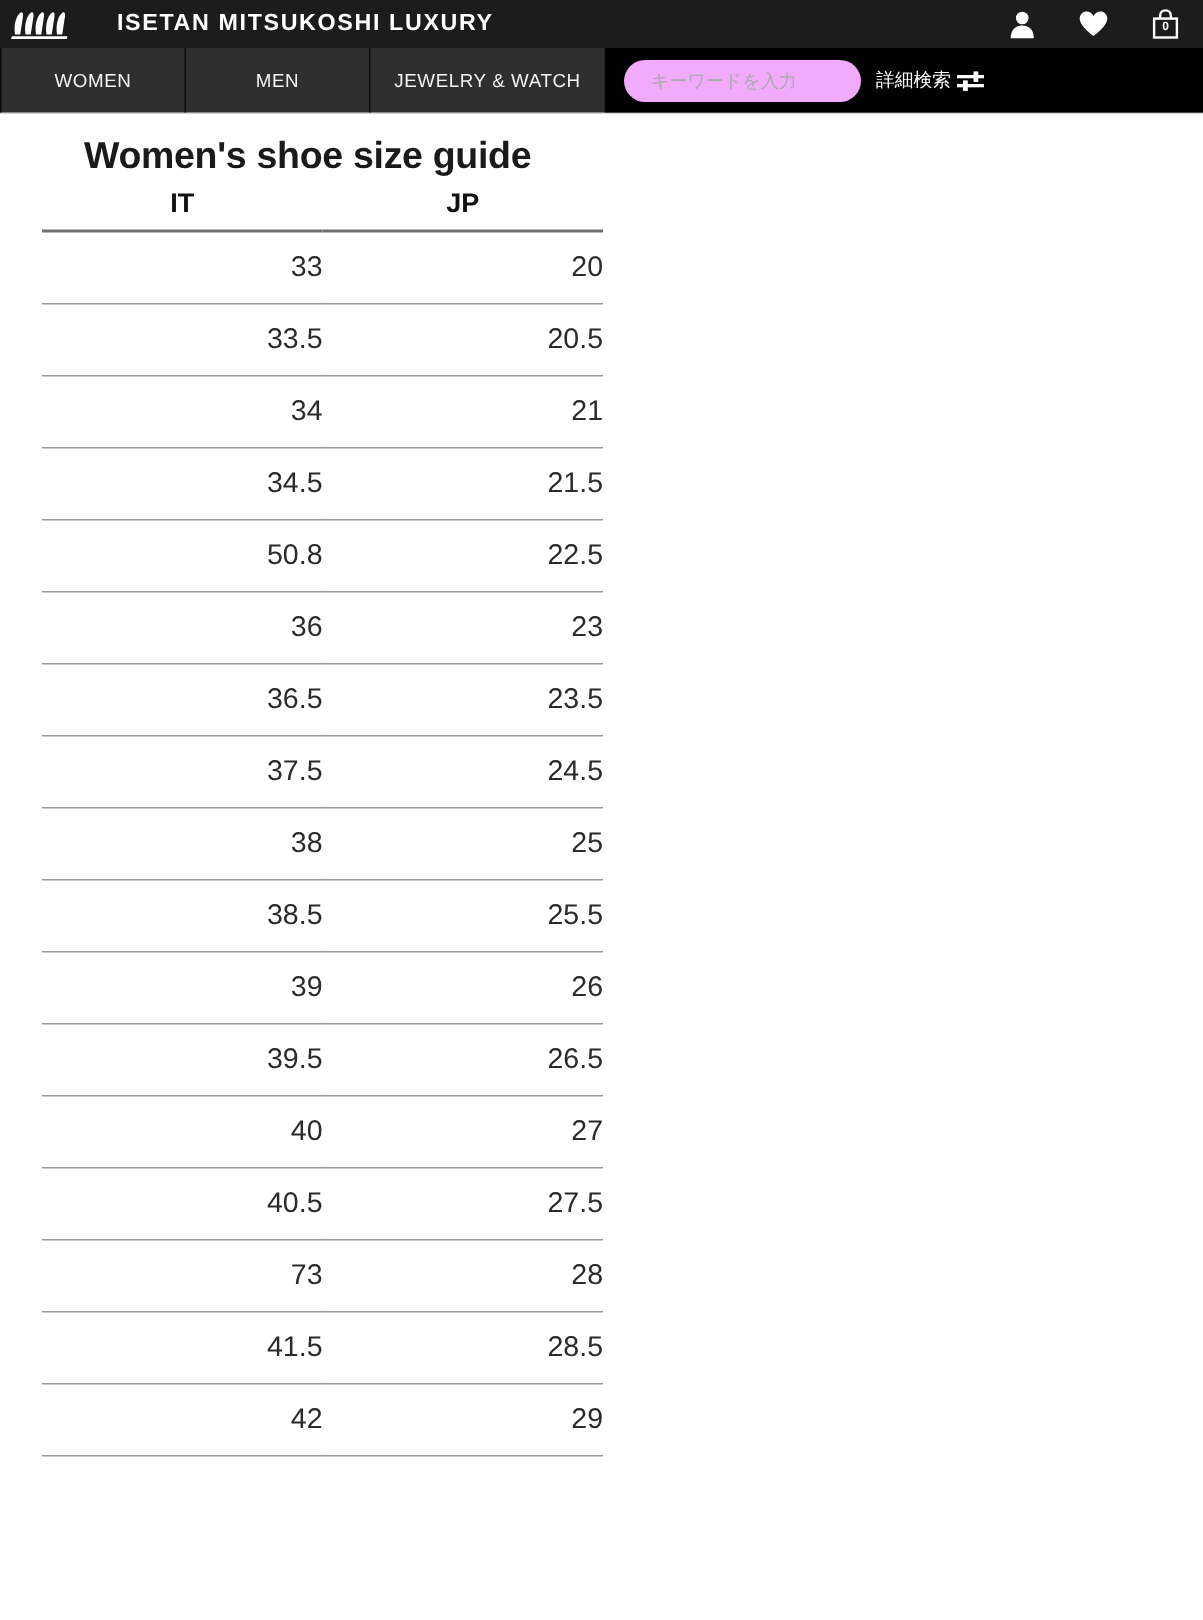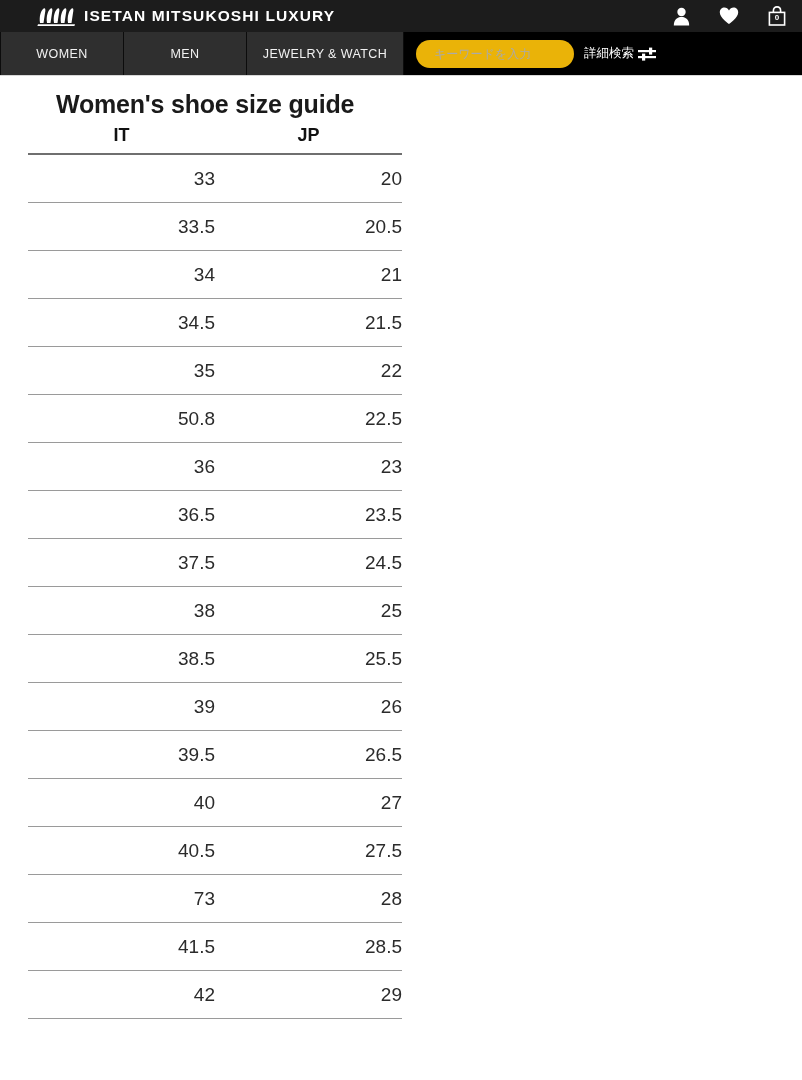--- a/index.html
+++ b/index.html
@@ -19,22 +19,22 @@
   .topbar {
     height: 32px;
     background: #1c1c1c;
     display: flex;
     align-items: center;
     position: relative;
   }
   .brand {
     display: flex;
     align-items: center;
-    padding-left: 34px;
-    gap: 0;
+    padding-left: 4px;
+    gap: 24px;
   }
   .logo-mark {
     width: 50px;
     height: 22px;
     display: block;
   }
   .brand-name {
     color: #ffffff;
     font-size: 15.5px;
     font-weight: bold;
@@ -98,21 +98,21 @@
     display: flex;
     align-items: center;
     gap: 10px;
     padding-left: 12px;
     padding-right: 10px;
     box-sizing: border-box;
   }
   .search-pill {
     width: 158px;
     height: 28px;
-    background: #eab308;
+    background: #f0abfc;
     border-radius: 16px;
     display: flex;
     align-items: center;
     padding: 0 16px;
     box-sizing: border-box;
   }
   .search-pill input {
     border: 0;
     outline: 0;
     width: 100%;
@@ -257,24 +257,20 @@
         </tr>
         <tr>
           <td>34</td>
           <td>21</td>
         </tr>
         <tr>
           <td>34.5</td>
           <td>21.5</td>
         </tr>
         <tr>
-          <td>35</td>
-          <td>22</td>
-        </tr>
-        <tr>
           <td>50.8</td>
           <td>22.5</td>
         </tr>
         <tr>
           <td>36</td>
           <td>23</td>
         </tr>
         <tr>
           <td>36.5</td>
           <td>23.5</td>

